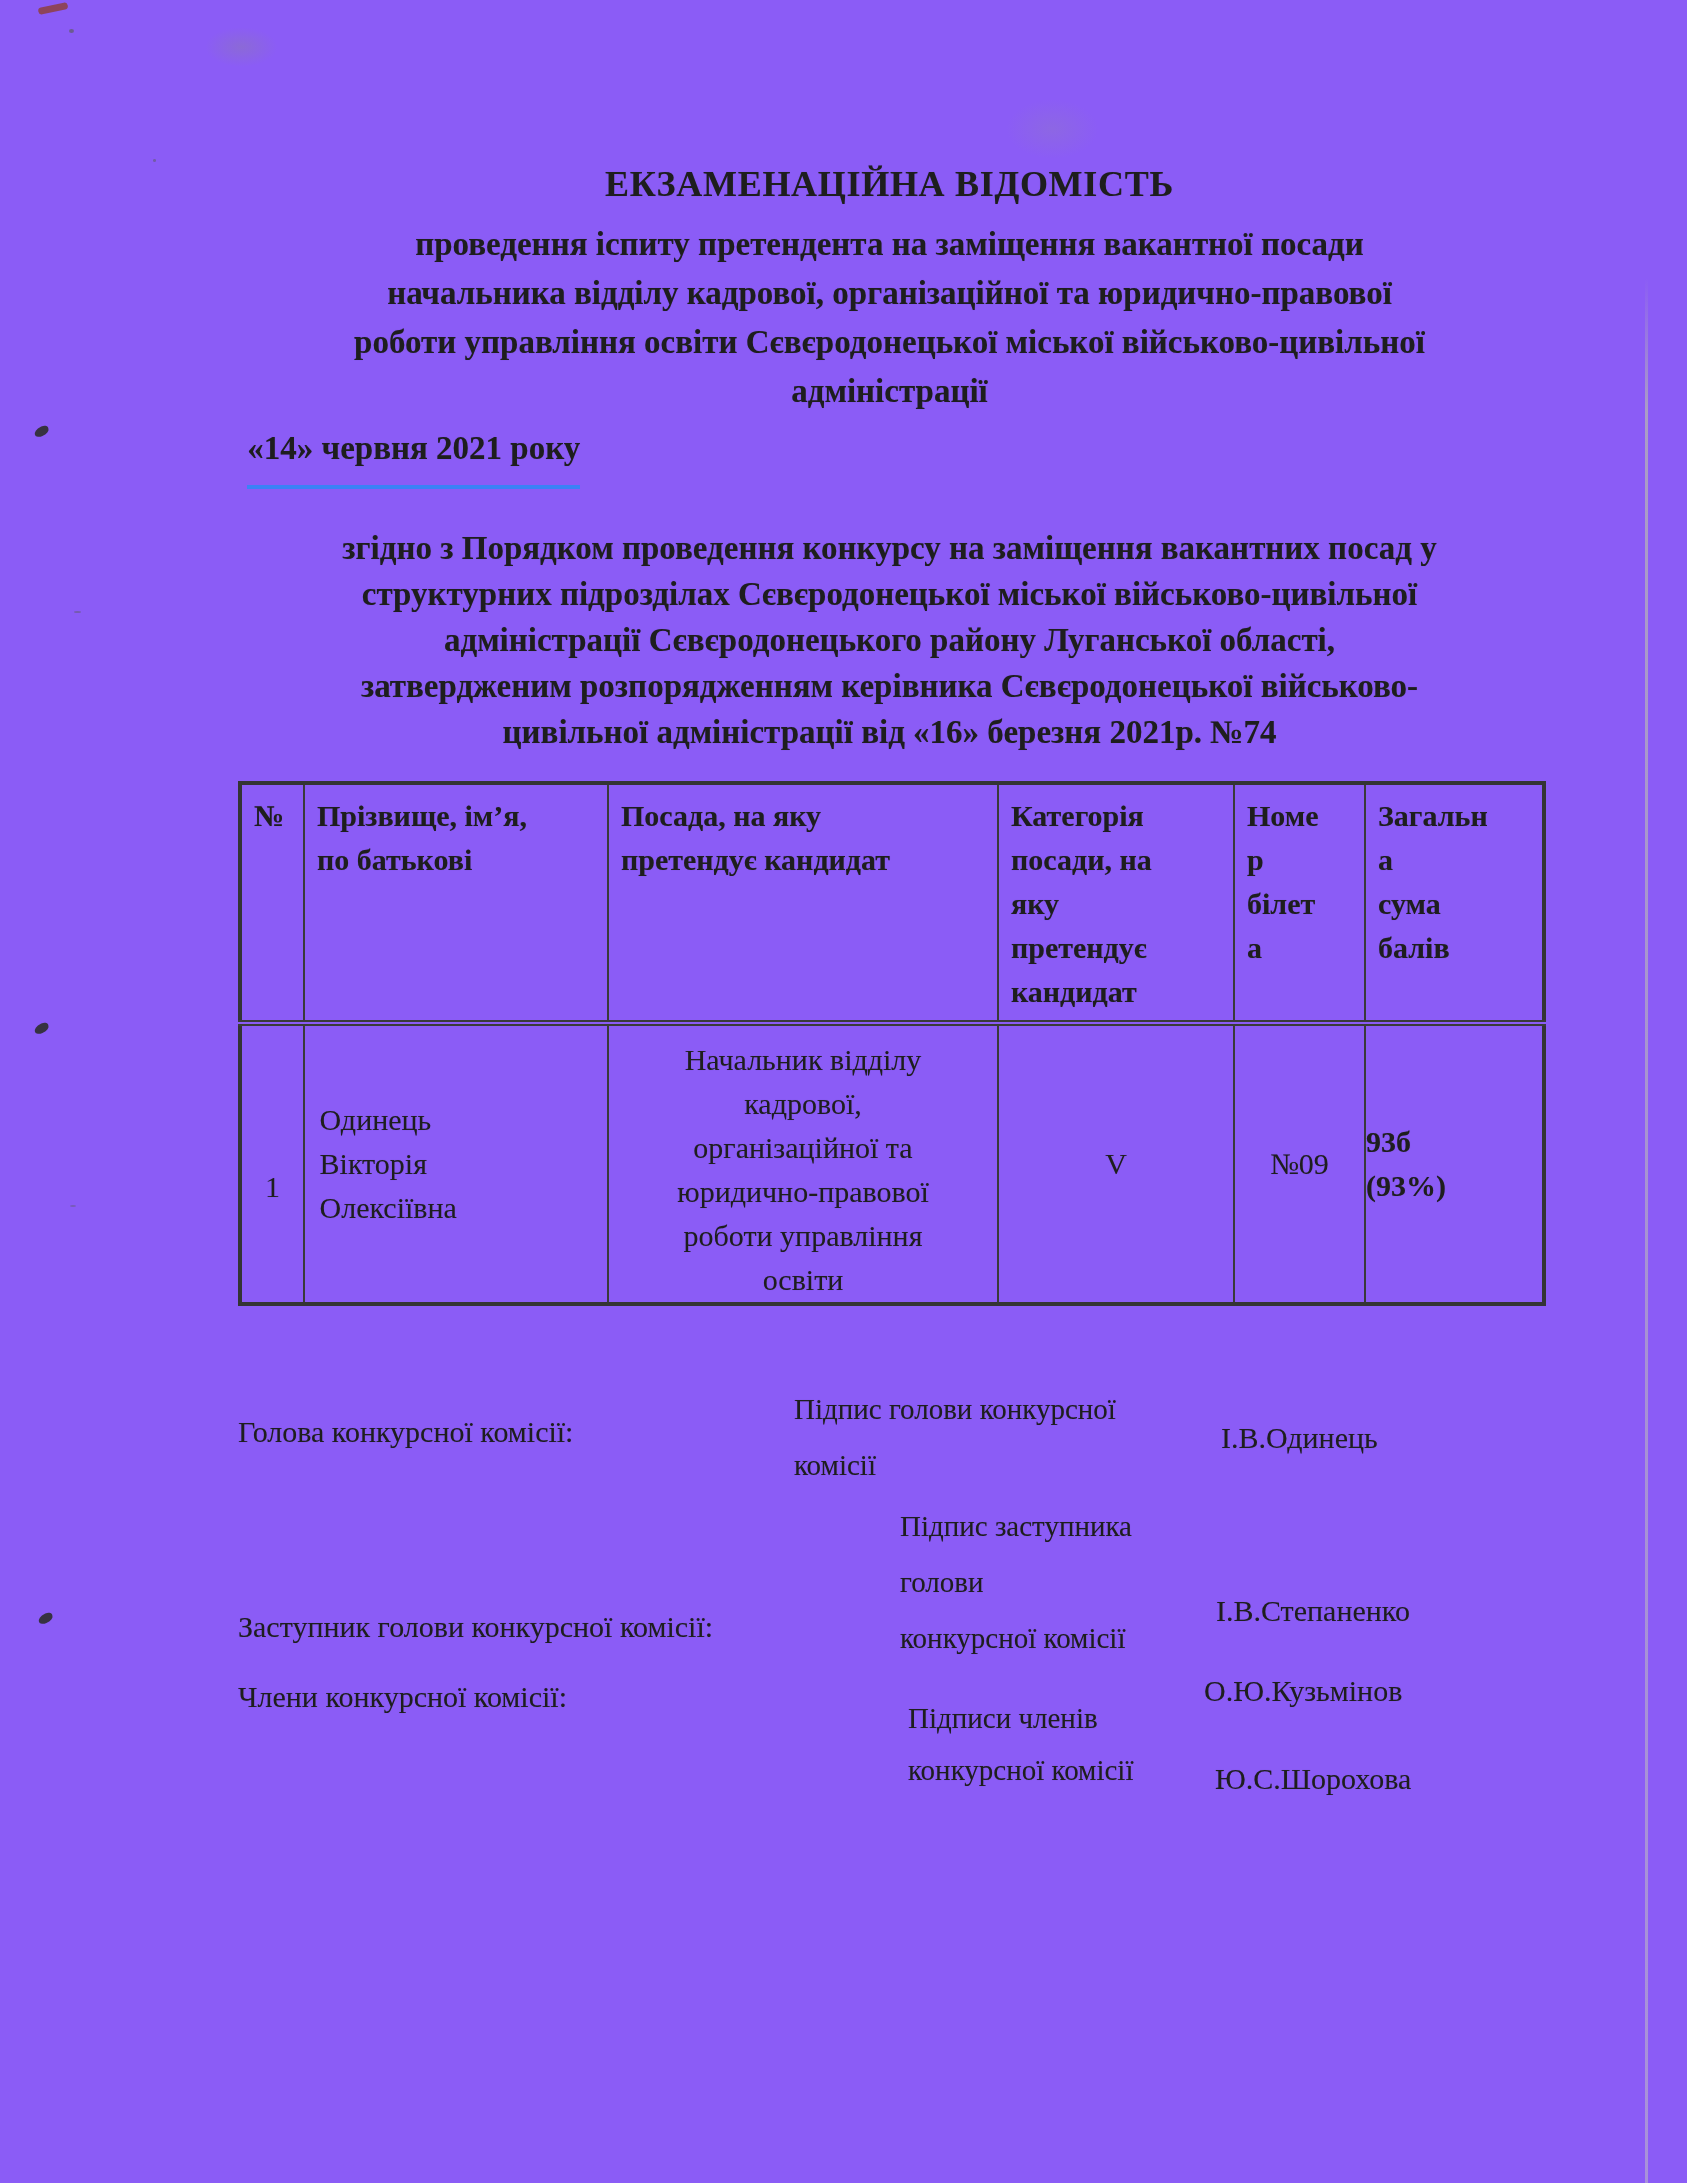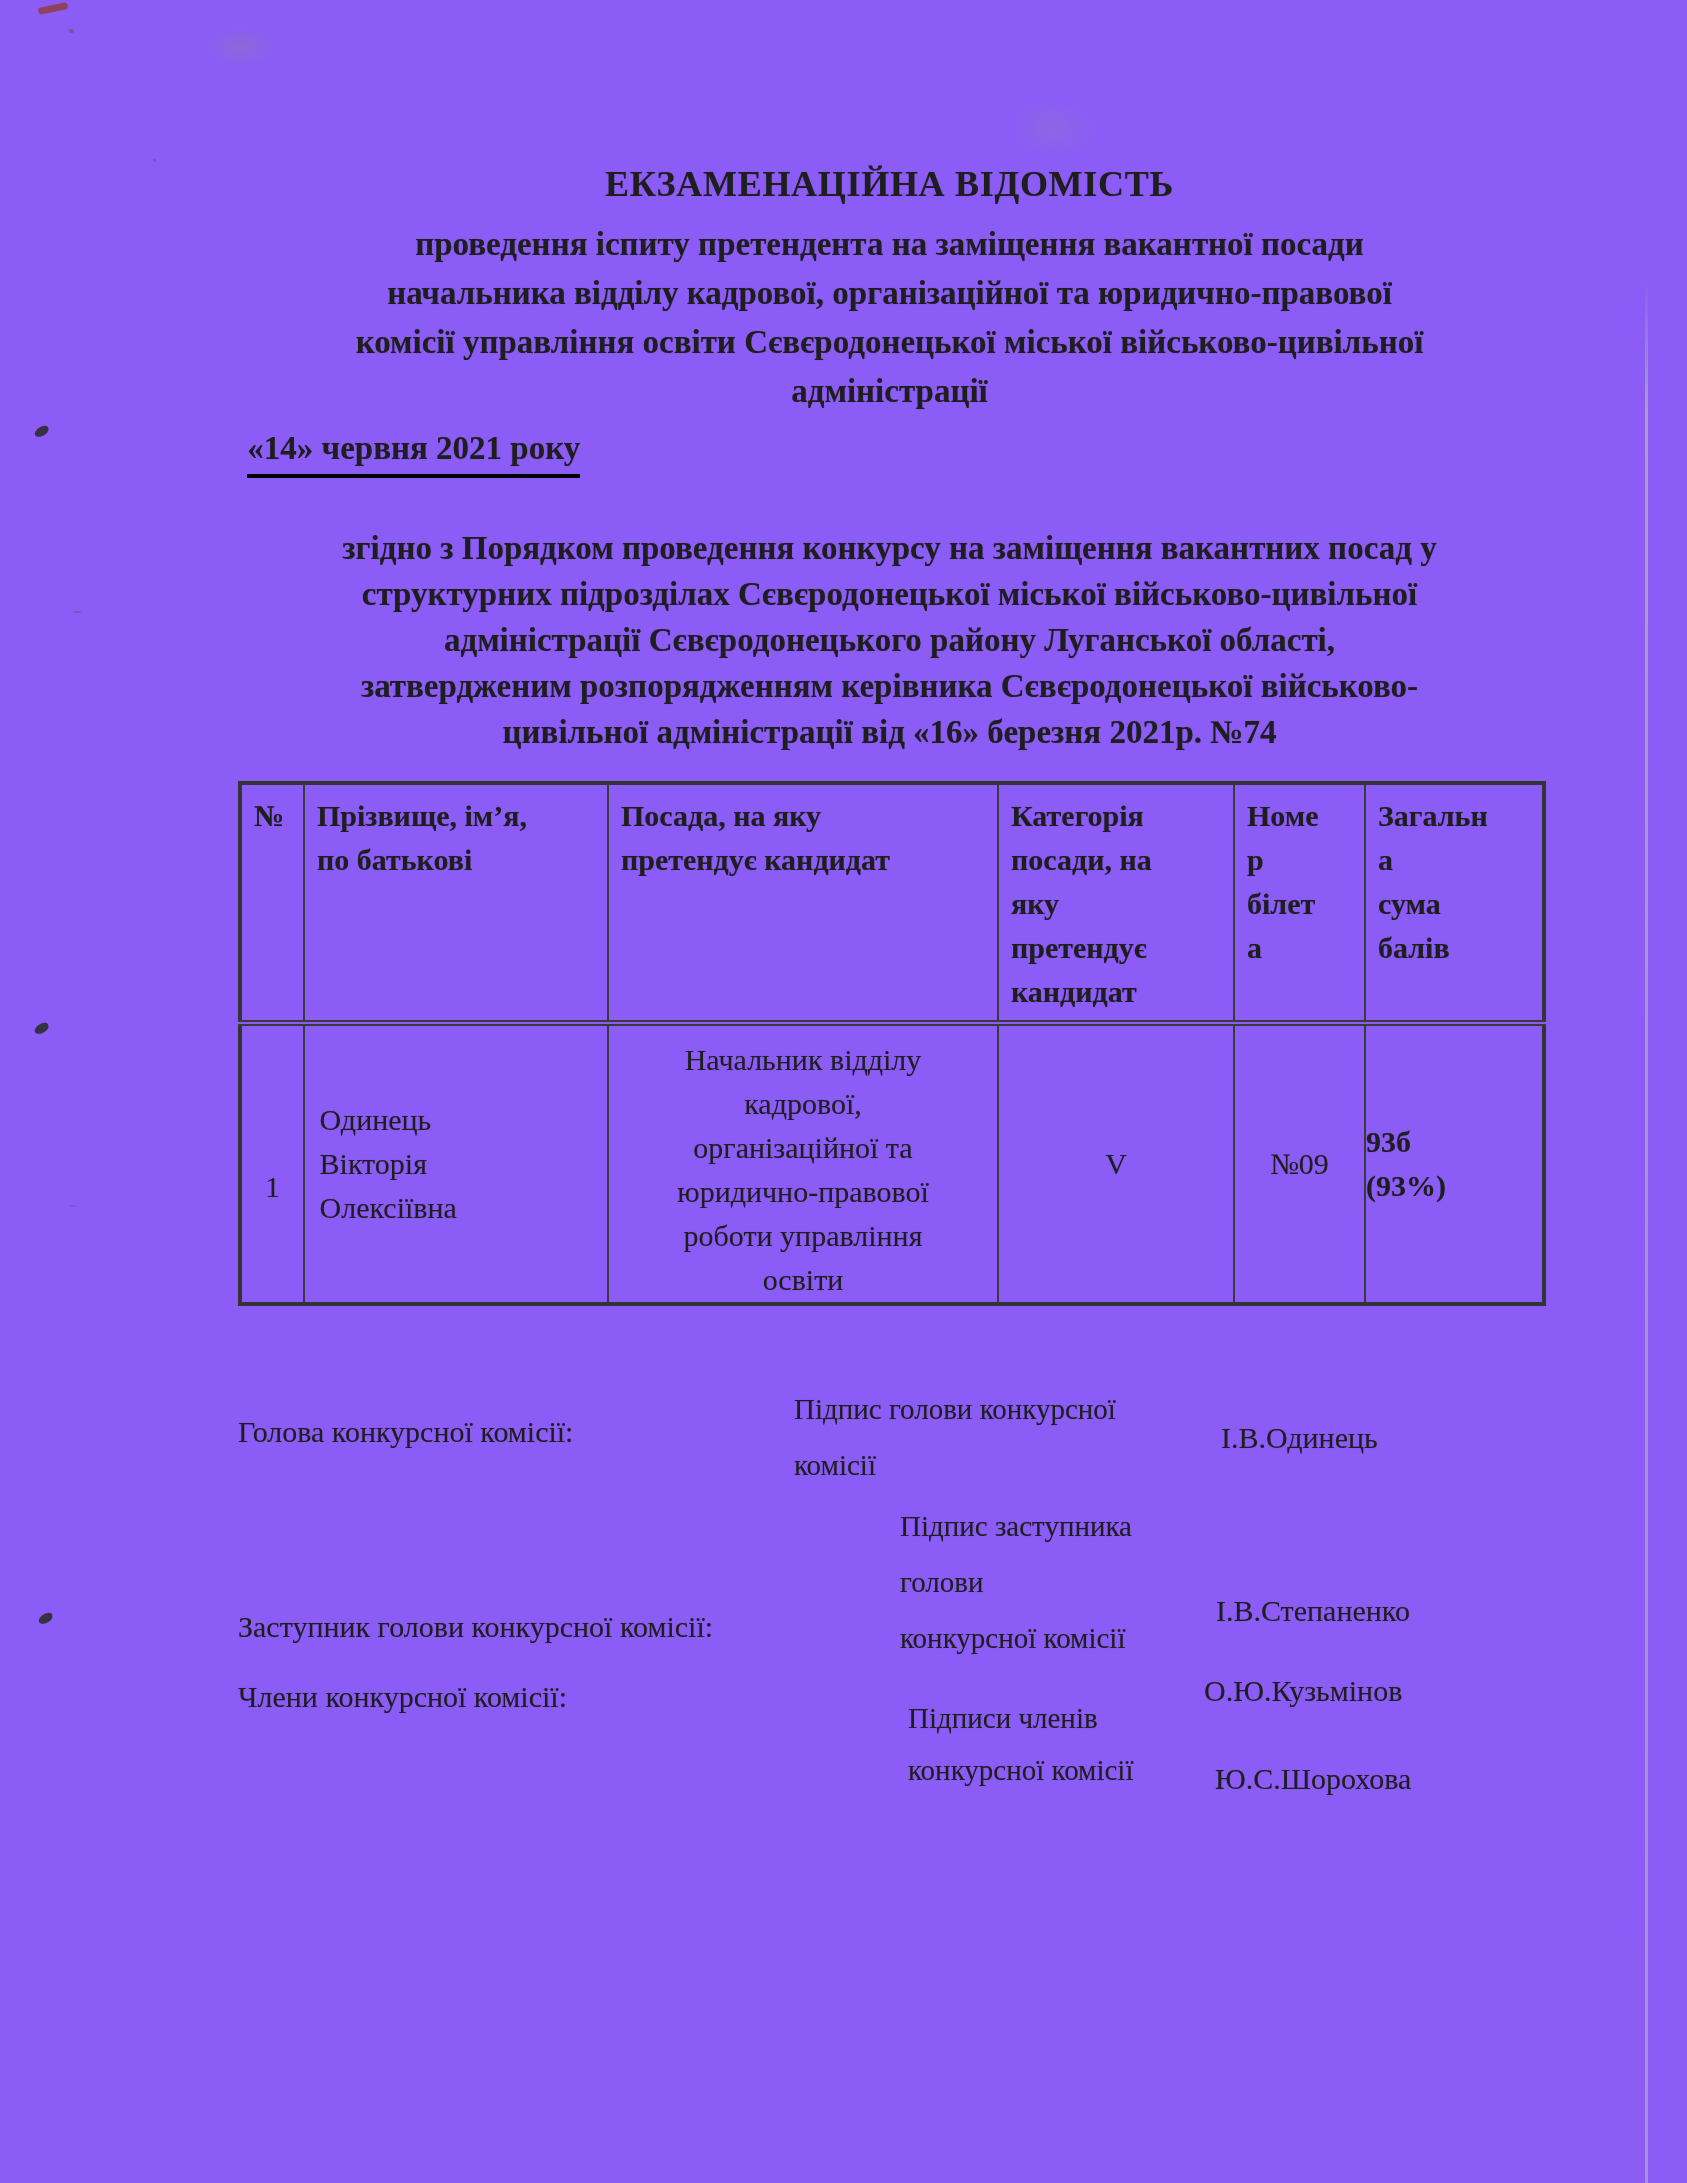--- a/index.html
+++ b/index.html
@@ -37,22 +37,22 @@
     position: absolute;
     top: 220px; left: 0; width: 100%;
     text-align: center;
     font-size: 33px; font-weight: bold;
     line-height: 49px;
   }
   .date-line {
     position: absolute;
     top: 430px; left: 9.3px;
     font-size: 33px; font-weight: bold;
-    border-bottom: 4px solid #000000;
-    padding-bottom: 7px;
+    border-bottom: 4px solid #3b82f6;
+    padding-bottom: 18px;
   }
   .legal-paragraph {
     position: absolute;
     top: 525px; left: 0; width: 100%;
     text-align: center;
     font-size: 33px; font-weight: bold;
     line-height: 46px;
   }
 
   
@@ -167,21 +167,21 @@
   <div class="speck speck-4"></div>
   <div class="smudge"></div>
   <div class="smudge-2"></div>
 
   <div class="content">
 
     <div class="doc-title">ЕКЗАМЕНАЦІЙНА ВІДОМІСТЬ</div>
 
     <div class="doc-subtitle pre">проведення іспиту претендента на заміщення вакантної посади
 начальника відділу кадрової, організаційної та юридично-правової
-комісії управління освіти Сєвєродонецької міської військово-цивільної
+роботи управління освіти Сєвєродонецької міської військово-цивільної
 адміністрації</div>
 
     <div class="date-line">«14» червня 2021 року</div>
 
     <div class="legal-paragraph pre">згідно з Порядком проведення конкурсу на заміщення вакантних посад у
 структурних підрозділах Сєвєродонецької міської військово-цивільної
 адміністрації Сєвєродонецького району Луганської області,
 затвердженим розпорядженням керівника Сєвєродонецької військово-
 цивільної адміністрації від «16» березня 2021р. №74</div>
 

